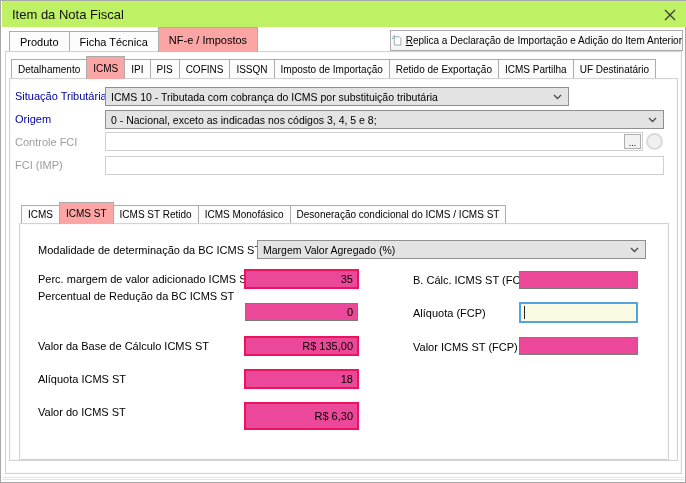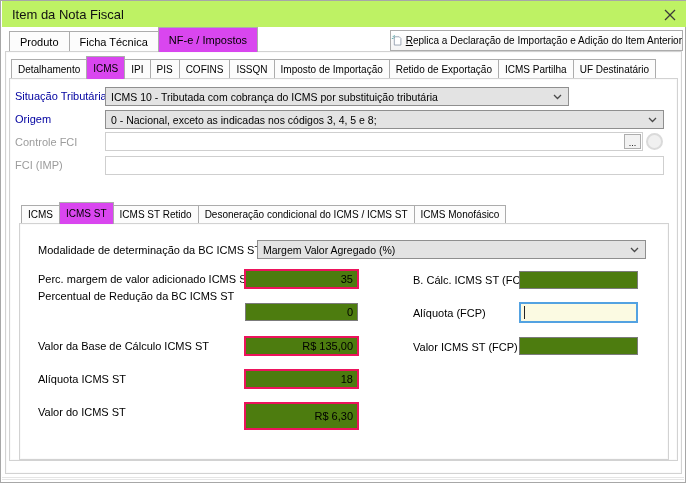--- a/index.html
+++ b/index.html
@@ -12,21 +12,21 @@
   
   .titlebar { position: absolute; left: 1px; top: 0; width: 100%; height: 26px; background: #bef264; }
   .title { position: absolute; left: 10px; top: 6px; font-size: 13px; color: #111; }
   .close-btn { position: absolute; right: 9px; top: 7px; width: 14px; height: 14px; cursor: pointer; }
 
   
   .tabrow { position: absolute; display: flex; align-items: flex-end; z-index: 5; }
   .tab { border: 1px solid #ACACAC; border-bottom: none; background: #FCFCFC;
          display: flex; align-items: center; white-space: nowrap; }
   .tab + .tab { margin-left: -1px; }
-  .tab.active { background: #d946ef; position: relative; z-index: 6; margin-bottom: -1px; }
+  .tab.active { background: #fca5a5; position: relative; z-index: 6; margin-bottom: -1px; }
 
   .tabrow1 { left: 8px; top: 26px; height: 24px; }
   .tabrow1 .tab { height: 20px; padding: 0 10px; font-size: 11px; }
   .tabrow1 .tab.active { height: 25px; }
 
   .tabrow2 { left: 10px; top: 55px; height: 22px; }
   .tabrow2 .tab { height: 19px; padding: 0 6px; font-size: 10px; }
   .tabrow2 .tab.active { height: 23px; }
 
   .tabrow3 { left: 20px; top: 201px; height: 21px; }
@@ -44,21 +44,21 @@
   .lbl.blue { color: #0000A0; }
   .lbl.dis  { color: #9C9C9C; }
 
   
   .sel { position: absolute; height: 19px; background: #E3E3E3; border: 1px solid #8F8F8F;
          display: flex; align-items: center; justify-content: space-between;
          padding: 0 6px 0 5px; font-size: 10.5px; cursor: default; }
   .sel .val { overflow: hidden; white-space: nowrap; }
 
   
-  .inp { position: absolute; border: 1px solid #7B7B7B; background: #4d7c0f;
+  .inp { position: absolute; border: 1px solid #7B7B7B; background: #ec4899;
          font-family: "Liberation Sans", sans-serif; font-size: 11px; padding: 0 4px; }
   .inp.num { text-align: right; }
   .inp.req { border: 2px solid #EC135C; }
   .inp.dis { border: 1px solid #CFCFCF; background: #fff; }
   .inp.focus { border: 2px solid #53A2E1; background: #FBFAE2; outline: none; }
 
   .dots-btn { position: absolute; left: 623px; top: 133px; width: 17px; height: 15px;
               background: #F2F2F2; border: 1px solid #ADADAD; font-size: 9px; line-height: 6px;
               text-align: center; padding-top: 2px; cursor: pointer; }
   .circle-btn { position: absolute; left: 645px; top: 132px; width: 17px; height: 17px;
@@ -142,22 +142,22 @@
   <button class="dots-btn">...</button>
   <div class="circle-btn"></div>
 
   <span class="lbl dis" style="left:14px; top:158px;">FCI (IMP)</span>
   <input class="inp dis" style="left: 104px; top: 155px; width: 559px; height: 19px;" readonly="" value="">
 
   <div class="tabrow tabrow3">
     <div class="tab">ICMS</div>
     <div class="tab active">ICMS ST</div>
     <div class="tab">ICMS ST Retido</div>
+    <div class="tab">ICMS Monofásico</div>
     <div class="tab">Desoneração condicional do ICMS / ICMS ST</div>
-    <div class="tab">ICMS Monofásico</div>
   </div>
 
   <div class="panel panel3"></div>
 
   <span class="lbl" style="left:37px; top:243px;">Modalidade de determinação da BC ICMS ST</span>
   <div class="sel" style="left:256px; top:239px; width:389px;">
     <span class="val">Margem Valor Agregado (%)</span>
     <svg width="9" height="6" viewBox="0 0 9 6">
         <polyline points="1,1 4.5,4.5 8,1" fill="none" stroke="#4A4A4A" stroke-width="1.3"></polyline>
       </svg>

